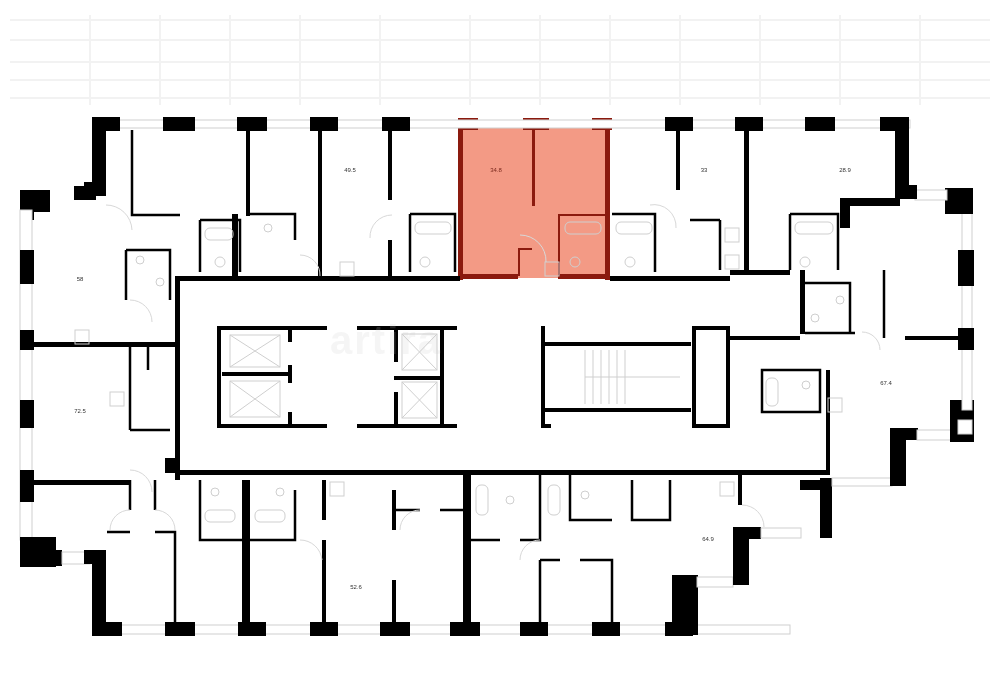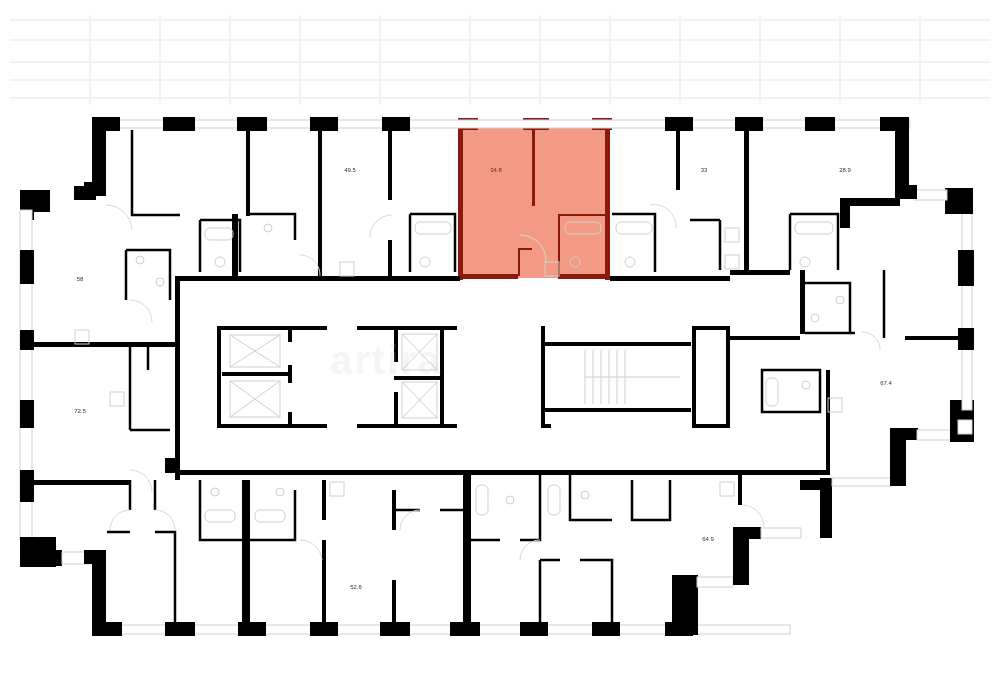--- a/index.html
+++ b/index.html
@@ -8,21 +8,21 @@
     .wall { fill: #000000; }
     .thin { stroke: #000000; stroke-width: 2.5; fill: none; }
     .fix { stroke: #cfcfcf; stroke-width: 1; fill: none; }
     .win { fill: #ffffff; stroke: #cfcfcf; stroke-width: 1; }
     .door { stroke: #d8d8d8; stroke-width: 1; fill: none; }
     .ghost { stroke: #f2f2f2; stroke-width: 2; fill: none; }
     .hl { fill: #f39a85; }
     .hl-wall { fill: #8b1a0e; }
     .lbl { position: absolute; font-size: 6px; color: #333333; transform: translate(-50%, -50%); white-space: nowrap; }
     .lbl.hl-lbl { color: #7a2a1e; }
-    .watermark { position: absolute; left: 330px; top: 318px; font-size: 40px; color: rgba(200,200,200,0.18); letter-spacing: 2px; font-weight: bold; margin-top: 20px; }
+    .watermark { position: absolute; left: 330px; top: 318px; font-size: 40px; color: rgba(200,200,200,0.18); letter-spacing: 2px; font-weight: bold; }
   </style>
 </head>
 <body>
 
 <svg id="plan" viewBox="0 0 1000 680" xmlns="http://www.w3.org/2000/svg">
 
   <g>
     <path class="ghost" d="M10 20 H990 M10 40 H990 M10 62 H990 M10 80 H990 M10 98 H990"></path>
     <path class="ghost" d="M90 15 V105 M160 15 V105 M230 15 V105 M300 15 V105 M380 15 V105 M470 15 V105 M540 15 V105 M610 15 V105 M680 15 V105 M760 15 V105 M840 15 V105 M920 15 V105"></path>
   </g>

